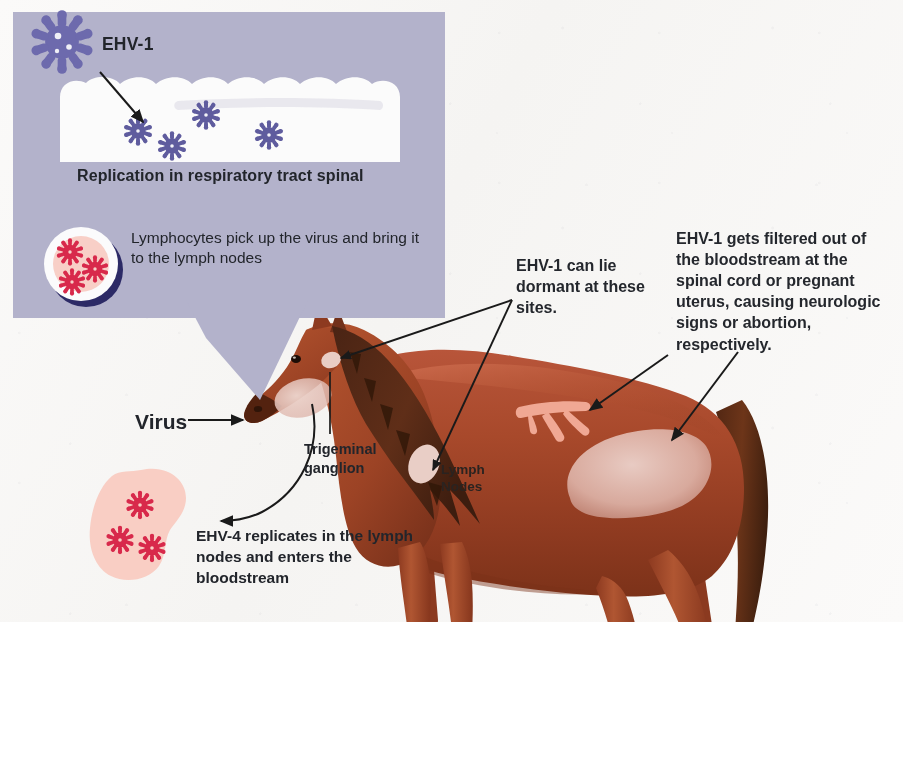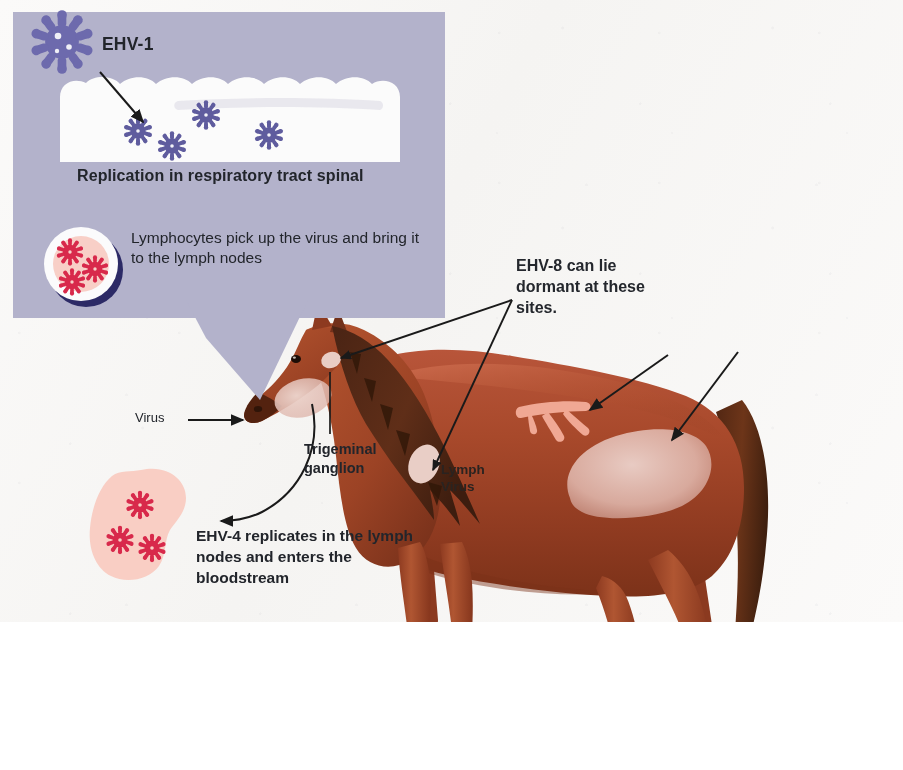--- a/index.html
+++ b/index.html
@@ -76,21 +76,21 @@
     color: #24272d;
   }
   #filtered-caption {
     left: 676px; top: 228px;
     width: 218px;
     font-size: 16px; font-weight: 700; line-height: 1.32;
     color: #24272d;
   }
   #virus-label {
     left: 135px; top: 410px;
-    font-size: 13px; font-weight: 400;
+    font-size: 21px; font-weight: 700;
   }
   #trigeminal-label {
     left: 304px; top: 440px;
     width: 110px;
     font-size: 14.5px; font-weight: 700; line-height: 1.28;
     text-align: left;
   }
   #lymphnodes-label {
     left: 441px; top: 461px;
     width: 70px;
@@ -461,19 +461,20 @@
 
     <line x1="668" y1="355" x2="590" y2="410" stroke="#1a1a1a" stroke-width="2" marker-end="url(#ah)"></line>
     <line x1="738" y1="352" x2="672" y2="440" stroke="#1a1a1a" stroke-width="2" marker-end="url(#ah)"></line>
 
     <path d="M312 404 C322 450 300 492 262 512 C248 519 232 521 221 521" fill="none" stroke="#1a1a1a" stroke-width="2" marker-end="url(#ah)"></path>
   </svg>
 
   <div class="txt" id="ehv1-label">EHV-1</div>
   <div class="txt" id="replication-caption">Replication in respiratory tract spinal</div>
   <div class="txt" id="lymphocyte-caption">Lymphocytes pick up the virus and bring it to the lymph nodes</div>
-  <div class="txt" id="dormant-caption">EHV-8 can lie dormant at these sites.</div>
+  <div class="txt" id="dormant-caption">EHV-1 can lie dormant at these sites.</div>
+  <div class="txt" id="filtered-caption">EHV-1 gets filtered out of the bloodstream at the spinal cord or pregnant uterus, causing neurologic signs or abortion, respectively.</div>
   <div class="txt" id="virus-label">Virus</div>
   <div class="txt" id="trigeminal-label">Trigeminal ganglion</div>
-  <div class="txt" id="lymphnodes-label">Lymph Virus</div>
+  <div class="txt" id="lymphnodes-label">Lymph Nodes</div>
   <div class="txt" id="replicates-caption">EHV-4 replicates in the lymph nodes and enters the bloodstream</div>
 
 </div>
 
 </body></html>

